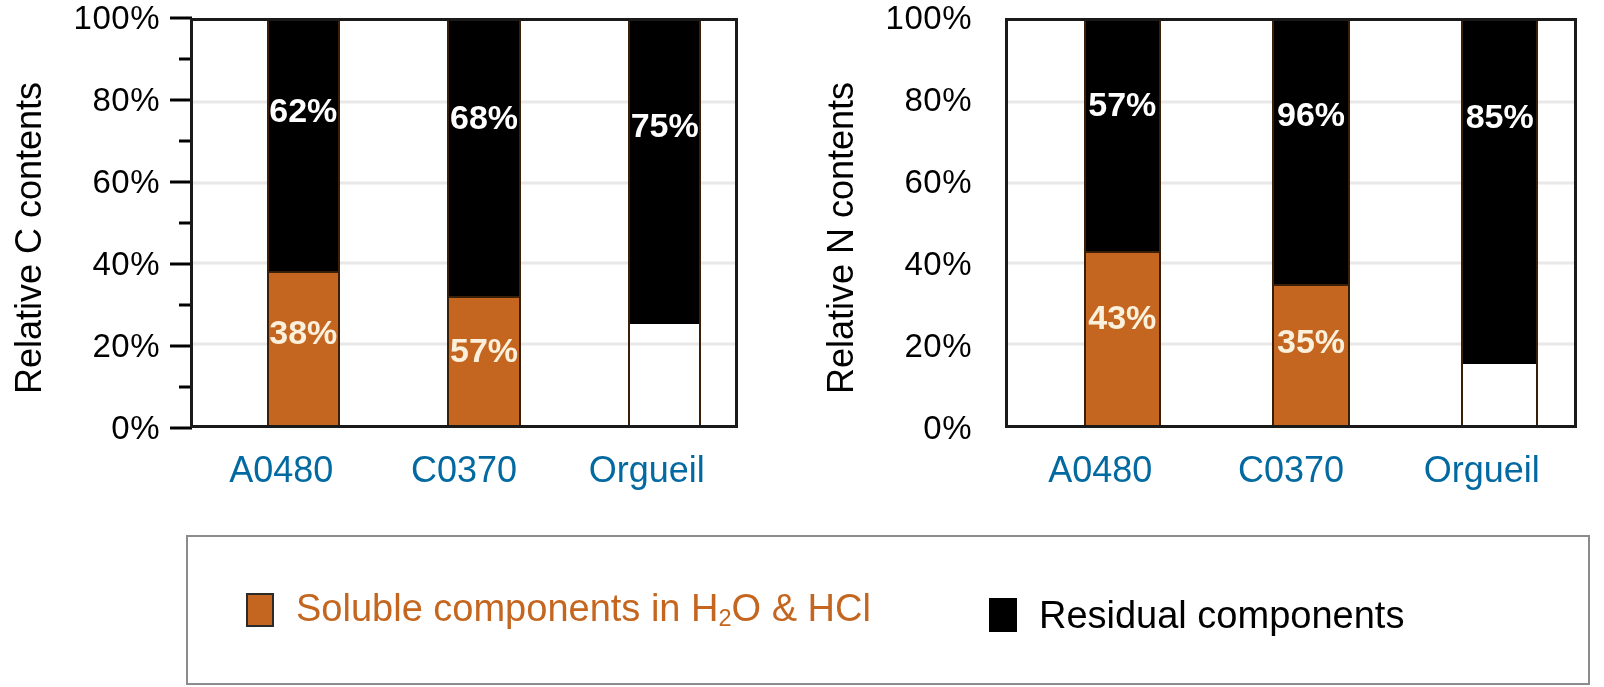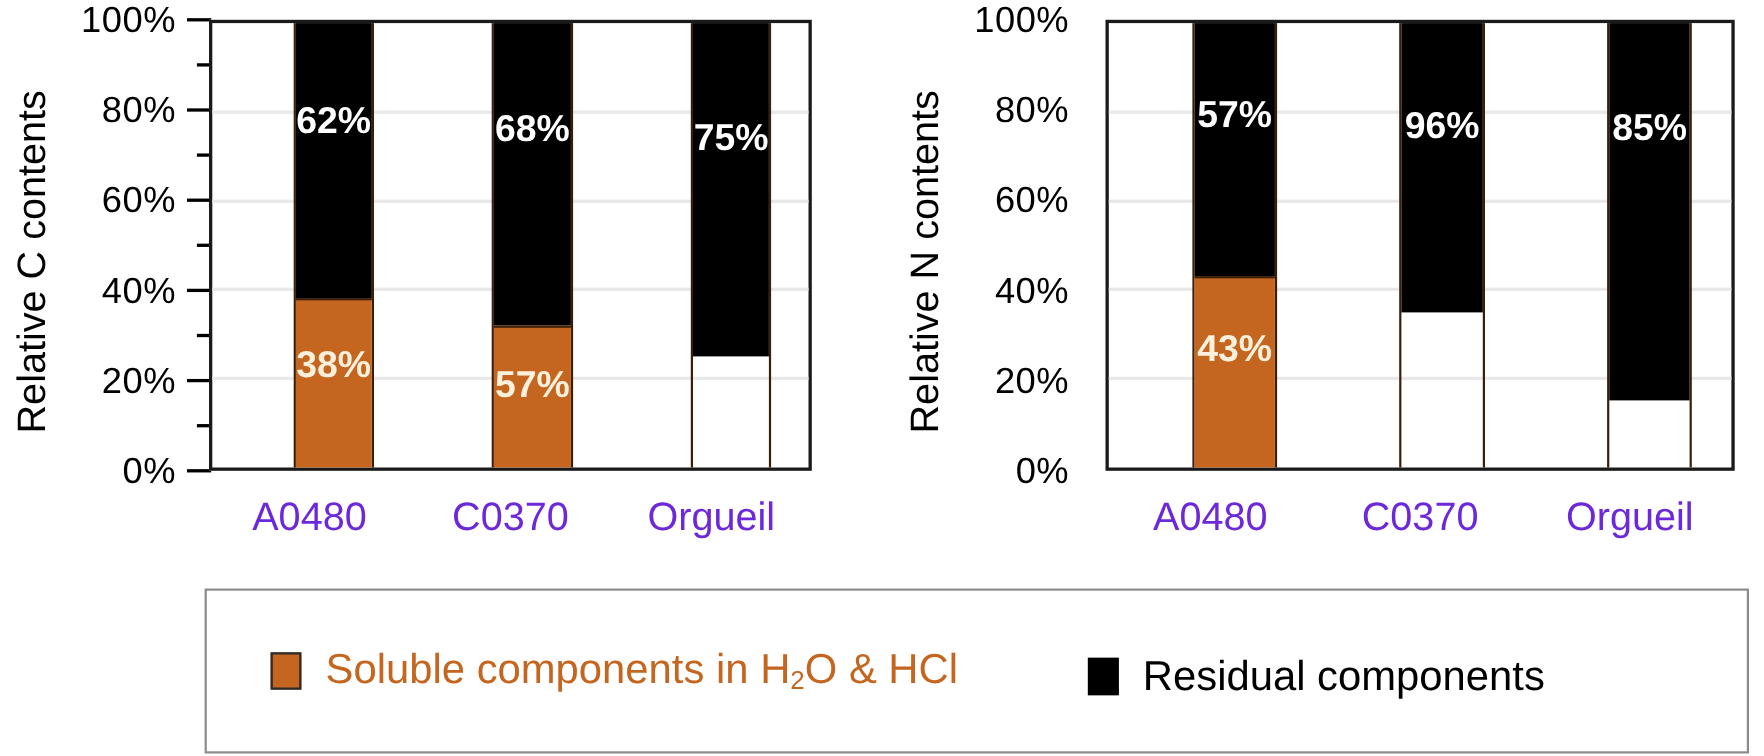--- a/index.html
+++ b/index.html
@@ -161,21 +161,21 @@
     top: 440px;
     height: 60px;
     display: flex;
   }
   .panel.left  .xlabels { left: 190px; width: 548px; }
   .panel.right .xlabels { left: 205px; width: 572px; }
   .xlabels .xlab {
     flex: 1 1 0;
     text-align: center;
     font-size: 36px;
-    color: #6d28d9;
+    color: #0369a1;
     line-height: 60px;
     white-space: nowrap;
   }
 
   
   #legend {
     position: absolute;
     left: 186px;
     top: 535px;
     width: 1404px;
@@ -323,20 +323,23 @@
               <span class="vlabel">43%</span>
             </div>
           </div>
         </div>
 
         <div class="barslot">
           <div class="bar">
             <div class="seg residual" style="height:65%">
               <span class="vlabel">96%</span>
             </div>
+            <div class="seg soluble" style="height:35%">
+              <span class="vlabel">35%</span>
+            </div>
           </div>
         </div>
 
         <div class="barslot">
           <div class="bar">
             <div class="seg residual" style="height:85%">
               <span class="vlabel" style="top:22%">85%</span>
             </div>
           </div>
         </div>

